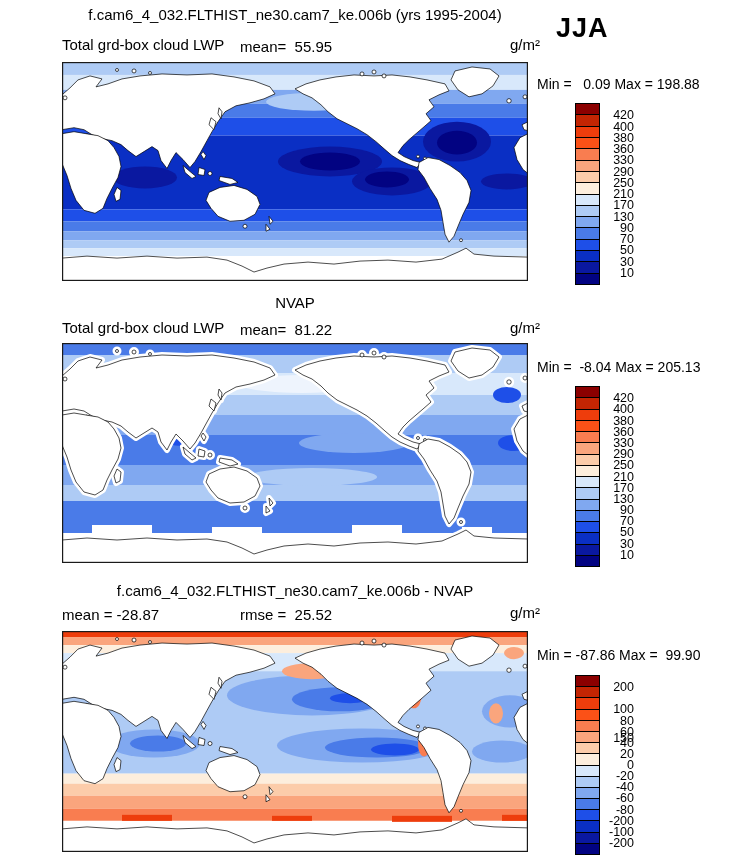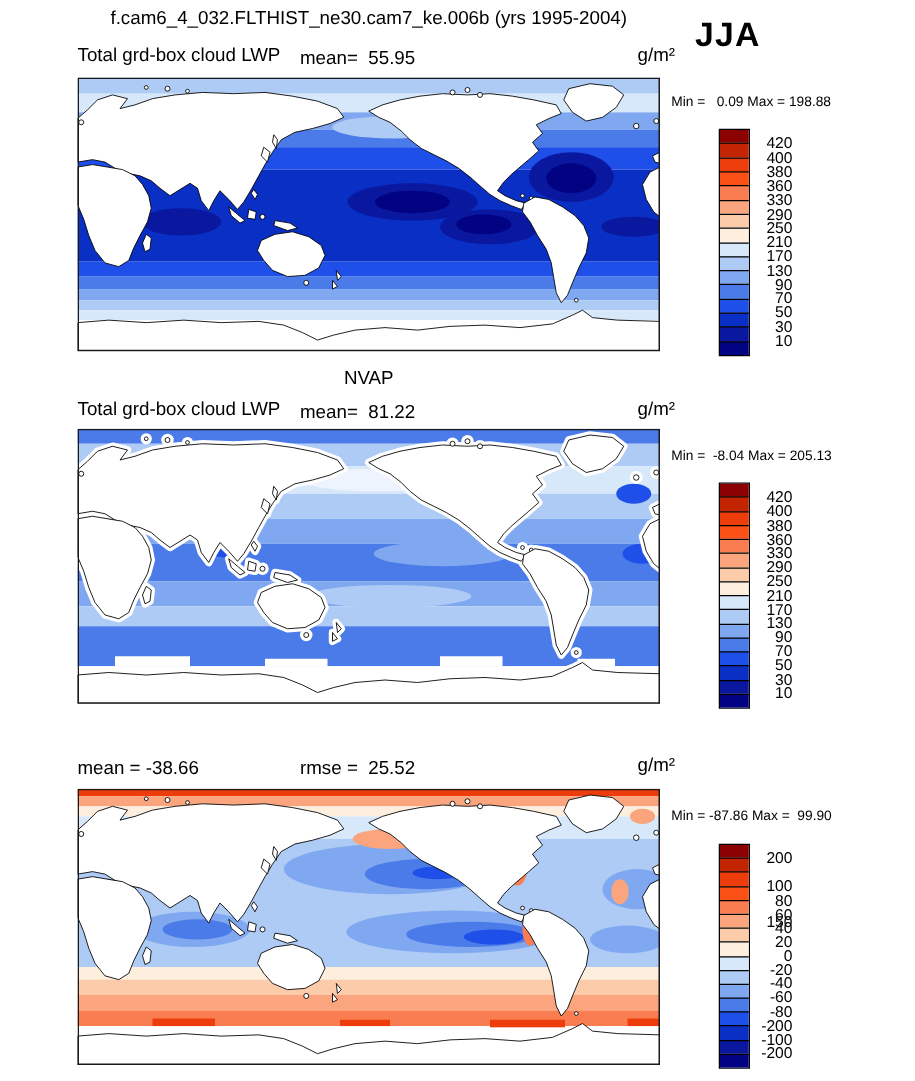--- a/index.html
+++ b/index.html
@@ -2,21 +2,21 @@
 <html><head>
 <meta charset="utf-8">
 <style>
   html,body{margin:0;padding:0;background:#fff;}
   .page{position:relative;width:732px;height:865px;background:#fff;overflow:hidden;
         font-family:"Liberation Sans",sans-serif;color:#000;}
   .abs{position:absolute;}
   .panel-title{left:62px;width:466px;text-align:center;font-size:15px;white-space:pre;}
   .lab{font-size:15px;white-space:pre;}
   .units{left:400px;width:140px;text-align:right;}
-  .minmax{left:537px;font-size:11px;white-space:pre;}
+  .minmax{left:537px;font-size:14px;white-space:pre;}
   .season{left:556px;top:13px;width:88px;font-weight:bold;font-size:27px;letter-spacing:1px;}
   .map{position:absolute;left:62px;}
   .cb{position:absolute;left:575px;width:23px;display:flex;flex-direction:column;border:1px solid #000;box-sizing:content-box;}
   .cb-seg{flex:1;border-top:1px solid #000;}
   .cb-seg:first-child{border-top:none;}
   .cb-lab{position:absolute;left:100%;margin-left:5px;width:30px;text-align:right;
           transform:translateY(-50%);font-size:12.5px;line-height:1;white-space:pre;}
   .land{fill:#ffffff;stroke:#000000;stroke-width:0.7;}
   .halo{fill:#ffffff;stroke:#ffffff;stroke-width:6;stroke-linejoin:round;}
   .frame{fill:none;stroke:#1a1a1a;stroke-width:1.2;}
@@ -214,21 +214,22 @@
       <span class="cb-lab" style="top: 89.5px;">210</span>
       <span class="cb-lab" style="top: 100.688px;">170</span>
       <span class="cb-lab" style="top: 111.875px;">130</span>
       <span class="cb-lab" style="top: 123.062px;">90</span>
       <span class="cb-lab" style="top: 134.25px;">70</span>
       <span class="cb-lab" style="top: 145.438px;">50</span>
       <span class="cb-lab" style="top: 156.625px;">30</span>
       <span class="cb-lab" style="top: 167.812px;">10</span>
     </div>
 
-  <div class="abs lab" style="left:62px;top:606px">mean = -38.66</div>
+  <div class="abs panel-title" style="top:582px">f.cam6_4_032.FLTHIST_ne30.cam7_ke.006b - NVAP</div>
+  <div class="abs lab" style="left:62px;top:606px">mean = -28.87</div>
   <div class="abs lab" style="left:240px;top:606px">rmse =  25.52</div>
   <div class="abs lab units" style="top:604px">g/m²</div>
 
   <svg class="map" style="top:631px" width="466" height="221" viewBox="0 0 466 220" preserveAspectRatio="none">
     <g>
       <rect x="0" y="0" width="466" height="6" fill="#ee3d0c"></rect>
       <rect x="0" y="6" width="466" height="8" fill="#faa57d"></rect>
       <rect x="0" y="14" width="466" height="8" fill="#fdeedd"></rect>
       <rect x="0" y="22" width="466" height="18" fill="#d8e8fb"></rect>
       <rect x="0" y="40" width="466" height="102" fill="#aecbf5"></rect>

